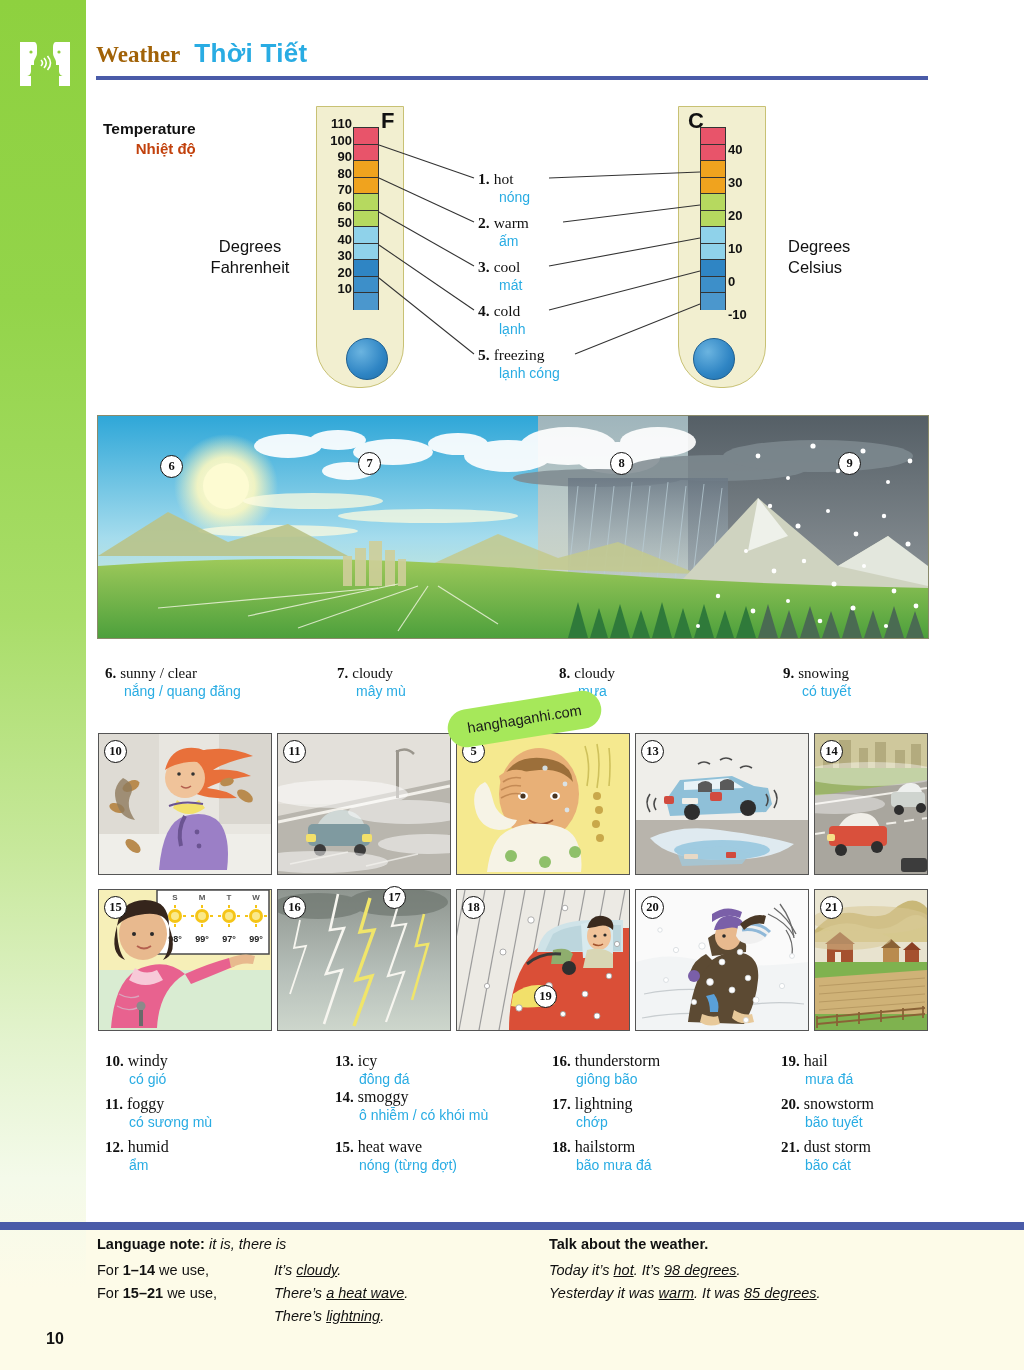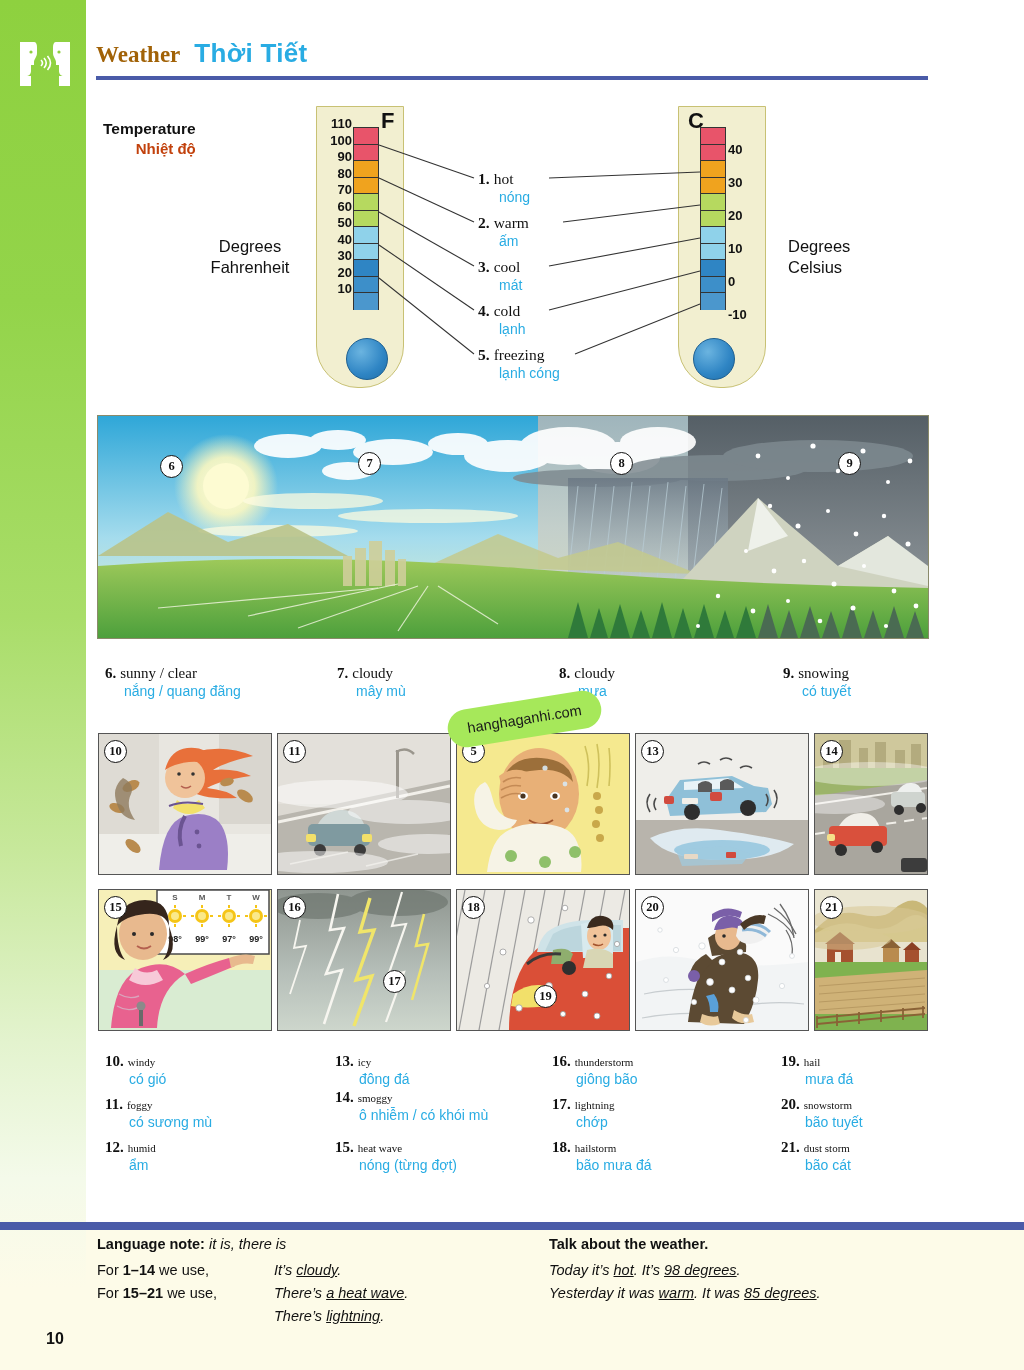--- a/index.html
+++ b/index.html
@@ -65,21 +65,21 @@
     position:absolute;width:21px;height:21px;border-radius:50%;
     background:#fff;border:1.3px solid #111;
     font-family:"Liberation Serif",serif;font-weight:bold;font-size:12.5px;color:#111;
     display:flex;align-items:center;justify-content:center;z-index:6;
   }
   
   .vocab{position:absolute;top:1052px;left:97px;width:830px;}
   .vcol{position:absolute;top:0;}
   .vitem{position:absolute;white-space:nowrap;}
   .vitem b{font-family:"Liberation Serif",serif;font-size:15px;color:#111;}
-  .vitem .en{font-family:"Liberation Serif",serif;font-size:11px;color:#111;}
+  .vitem .en{font-family:"Liberation Serif",serif;font-size:16px;color:#111;}
   .vitem .vi{font-family:"Liberation Sans",sans-serif;font-size:14px;color:#29ace3;display:block;margin-left:24px;margin-top:1px;}
   
   .foot-rule{position:absolute;left:0;top:1222px;width:1024px;height:8px;background:#4a5ba8;}
   .foot{position:absolute;top:1236px;left:97px;width:860px;}
   .fnote{position:absolute;font-family:"Liberation Sans",sans-serif;font-size:14.5px;color:#111;}
   .fnote .ttl{font-weight:bold;}
   .fnote i{font-style:italic;}
   .u{text-decoration:underline;}
   .pageno{position:absolute;left:46px;top:1330px;font-family:"Liberation Sans",sans-serif;font-weight:bold;font-size:16px;color:#111;}
   
@@ -661,21 +661,21 @@
         <ellipse cx="120" cy="12" rx="50" ry="14"></ellipse>
       </g>
     <path d="M60 4 L52 40 L66 38 L48 84 L64 80 L46 134" stroke="#f7f6f0" stroke-width="2.6" fill="none"></path>
     <path d="M92 8 L82 42 L96 40 L78 90 L94 86 L76 136" stroke="#f0e56a" stroke-width="3.4" fill="none"></path>
     <path d="M124 2 L114 36 L128 34 L110 86 L126 82 L108 132" stroke="#f7f6f0" stroke-width="2.2" fill="none"></path>
     <path d="M146 24 L138 56 L150 54 L134 110" stroke="#f0e56a" stroke-width="2.6" fill="none"></path>
     <path d="M22 30 L16 58 L28 56 L12 104" stroke="#f7f6f0" stroke-width="1.8" fill="none"></path>
   </svg>
 </div>
 <div class="badge" style="left:283px;top:896px;">16</div>
-<div class="badge" style="left:383px;top:970px;">17</div>
+<div class="badge" style="left:383px;top:886px;">17</div>
 
 <div class="panel" style="left:456px;top:889px;width:172px;height:140px;">
   <svg viewBox="0 0 172 140" width="172" height="140">
     <rect width="172" height="140" fill="#eceae4"></rect>
     <g stroke="#9c9c9c" stroke-width="1.2">
       <line x1="8" y1="0" x2="-18" y2="140"></line>
         <line x1="28" y1="0" x2="2" y2="140"></line>
       <line x1="48" y1="0" x2="22" y2="140"></line>
         <line x1="68" y1="0" x2="42" y2="140"></line>
       <line x1="88" y1="0" x2="62" y2="140"></line>

